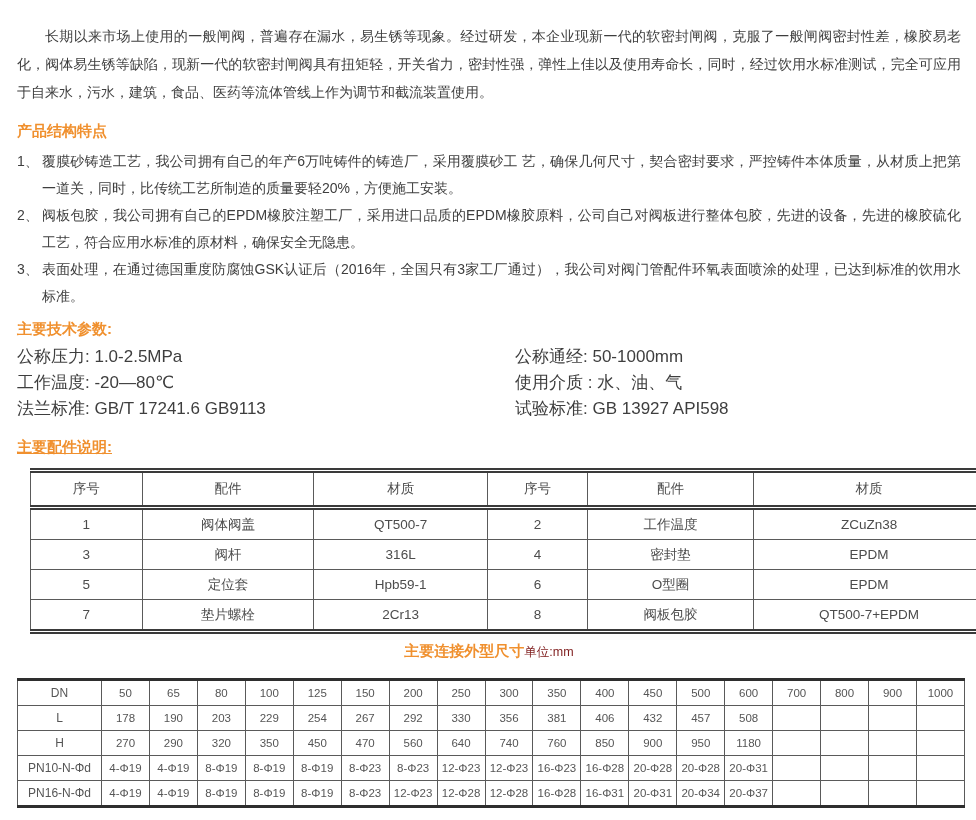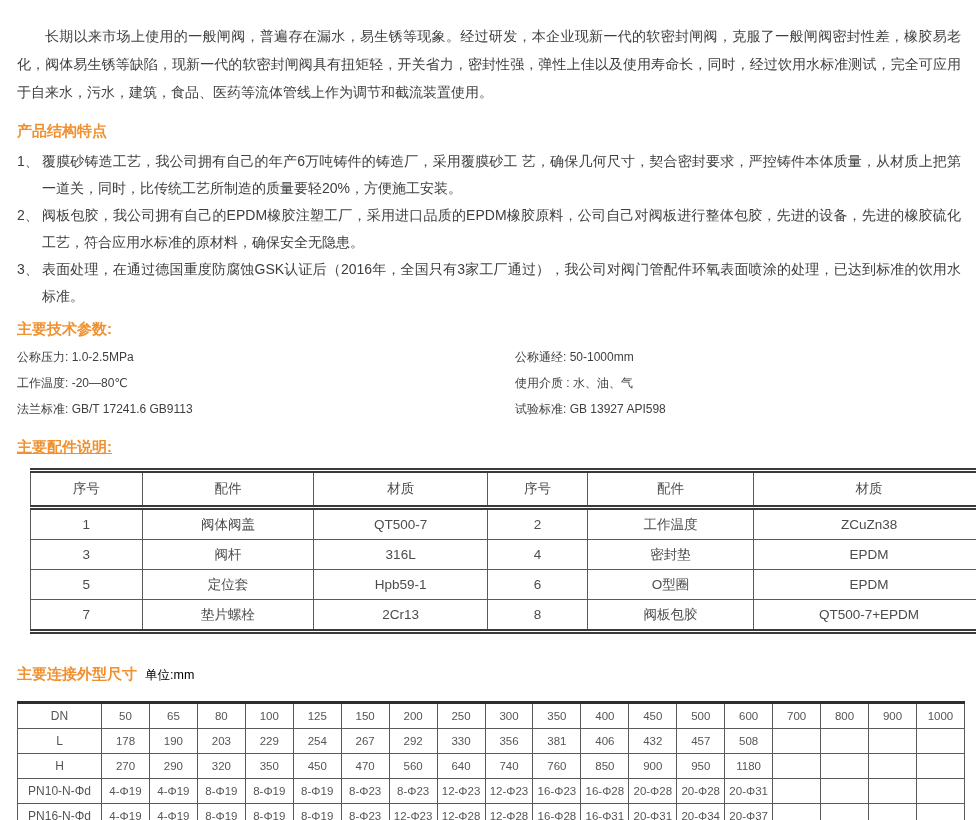--- a/index.html
+++ b/index.html
@@ -14,35 +14,35 @@
   #h-parts{margin-top:16px;text-decoration:underline;}
 
   .body-text{font-size:14px;line-height:28px;text-align:justify;
              text-indent:2em;margin:12px 0 0 0;color:#3e3e3e;}
 
   #features-list{margin-top:8px;}
   .feature-item{display:flex;font-size:14px;line-height:27px;text-align:justify;color:#3e3e3e;}
   .feature-num{flex:0 0 25px;}
   .feature-text{flex:1;}
 
-  .params{display:flex;margin-top:6px;font-size:12px;color:#3e3e3e;}
+  .params{display:flex;margin-top:6px;font-size:17px;color:#3e3e3e;}
   .params-col{display:block;}
   .params-col.left{width:498px;}
   .param-line{line-height:26px;height:26px;}
 
   #parts-table{border-collapse:collapse;table-layout:fixed;width:955px;
                margin:12px 0 0 13px;font-size:13.5px;color:#4c4c4c;
                border-top:5px double #3a3a3a;border-bottom:5px double #3a3a3a;}
   #parts-table th,#parts-table td{border:1px solid #5a5a5a;text-align:center;
                font-weight:normal;padding:0;}
   #parts-table thead th{height:32px;border-bottom:5px double #3a3a3a;}
   #parts-table tbody td{height:29px;}
 
-  .dim-head-row{display:flex;justify-content:flex-start;align-items:flex-end;margin-top:31px;gap:8px;}
-  .unit{font-size:12.5px;color:#000000;line-height:16px;}
+  .dim-head-row{display:flex;justify-content:center;align-items:flex-end;margin-top:8px;}
+  .unit{font-size:12.5px;color:#7f1d1d;line-height:16px;}
 
   #dim-table{border-collapse:collapse;table-layout:fixed;width:948px;margin-top:18px;
              font-size:11.5px;color:#555555;
              border-top:3px solid #2e2e2e;border-bottom:3px solid #2e2e2e;}
   #dim-table th,#dim-table td{border:1px solid #5a5a5a;text-align:center;
              font-weight:normal;padding:0;height:24px;overflow:hidden;white-space:nowrap;}
   #dim-table th.row-label{font-size:12px;}
 </style>
 </head>
 <body>

